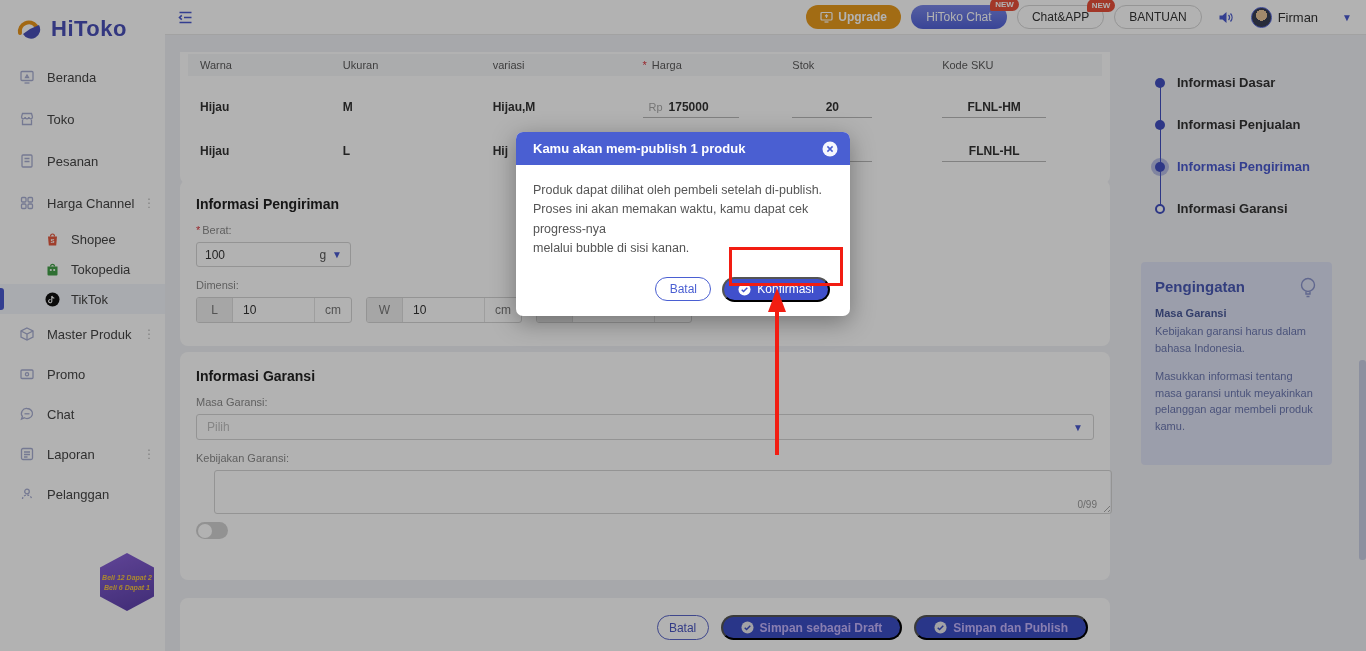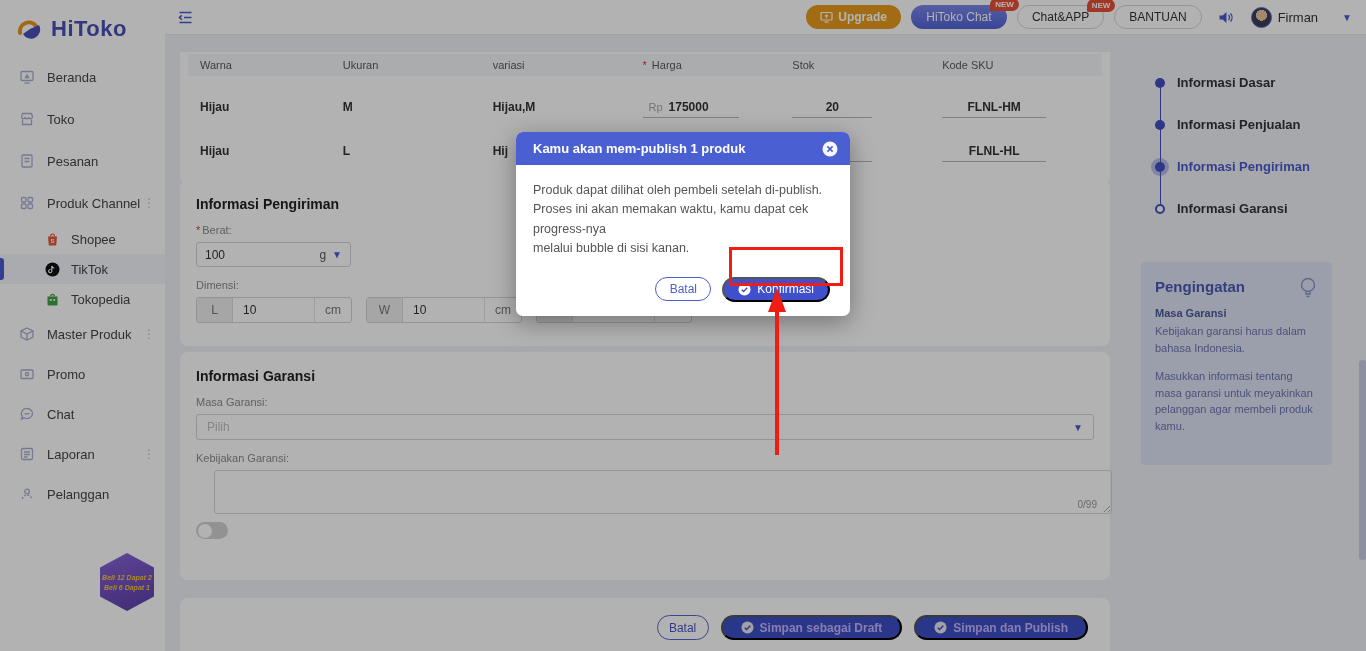--- a/index.html
+++ b/index.html
@@ -174,52 +174,52 @@
     </div>
     <div class="nav-item">
       <span class="nav-icon">
         <svg width="16" height="16" viewBox="0 0 16 16" fill="none" stroke="#a8aed2" stroke-width="1.3">
             <rect x="2.5" y="2.5" width="4.5" height="4.5" rx="1"></rect>
             <rect x="9" y="2.5" width="4.5" height="4.5" rx="1"></rect>
             <rect x="2.5" y="9" width="4.5" height="4.5" rx="1"></rect>
             <rect x="9" y="9" width="4.5" height="4.5" rx="1"></rect>
           </svg>
       </span>
-      <span class="lbl">Produk Channel</span>
+      <span class="lbl">Harga Channel</span>
       <span class="more-dots">⋮</span>
     </div>
     <div class="nav-item nav-sub">
       <span class="nav-icon">
         <svg width="15" height="15" viewBox="0 0 15 15">
             <path d="M3 4.5 h9 l-.8 9 h-7.4 Z" fill="#e4593f"></path>
             <path d="M5.5 4.5 a2 2.5 0 0 1 4 0" stroke="#e4593f" fill="none" stroke-width="1.2"></path>
             <text x="7.5" y="11" font-size="6" fill="#fff" text-anchor="middle" font-weight="bold">S</text>
           </svg>
       </span>
       <span class="lbl">Shopee</span>
-    </div>
-    <div class="nav-item nav-sub active">
-      <span class="nav-icon">
-        <svg width="15" height="15" viewBox="0 0 15 15">
-            <circle cx="7.5" cy="7.5" r="7" fill="#111"></circle>
-            <path d="M6.8 4 v5.2 a1.6 1.6 0 1 1 -1.3 -1.6 M6.8 4 c.3 1.2 1.2 2 2.5 2.2" stroke="#fff" stroke-width="1.1" fill="none"></path>
-          </svg>
-      </span>
-      <span class="lbl">TikTok</span>
     </div>
     <div class="nav-item nav-sub">
       <span class="nav-icon">
         <svg width="15" height="15" viewBox="0 0 15 15">
             <path d="M2.5 4.5 h10 v8 a1 1 0 0 1 -1 1 h-8 a1 1 0 0 1 -1 -1 Z" fill="#42a048"></path>
             <path d="M5.5 4.5 a2 2.2 0 0 1 4 0" stroke="#42a048" fill="none" stroke-width="1.2"></path>
             <circle cx="5.8" cy="8" r="1.1" fill="#fff"></circle>
             <circle cx="9.2" cy="8" r="1.1" fill="#fff"></circle>
           </svg>
       </span>
       <span class="lbl">Tokopedia</span>
+    </div>
+    <div class="nav-item nav-sub active">
+      <span class="nav-icon">
+        <svg width="15" height="15" viewBox="0 0 15 15">
+            <circle cx="7.5" cy="7.5" r="7" fill="#111"></circle>
+            <path d="M6.8 4 v5.2 a1.6 1.6 0 1 1 -1.3 -1.6 M6.8 4 c.3 1.2 1.2 2 2.5 2.2" stroke="#fff" stroke-width="1.1" fill="none"></path>
+          </svg>
+      </span>
+      <span class="lbl">TikTok</span>
     </div>
     <div class="nav-item" style="height:40px">
       <span class="nav-icon">
         <svg width="16" height="16" viewBox="0 0 16 16" fill="none" stroke="#a8aed2" stroke-width="1.3">
             <path d="M8 2 L14 5 v6 L8 14 L2 11 V5 Z"></path>
             <path d="M2 5 L8 8 L14 5 M8 8 v6"></path>
           </svg>
       </span>
       <span class="lbl">Master Produk</span>
       <span class="more-dots">⋮</span>

